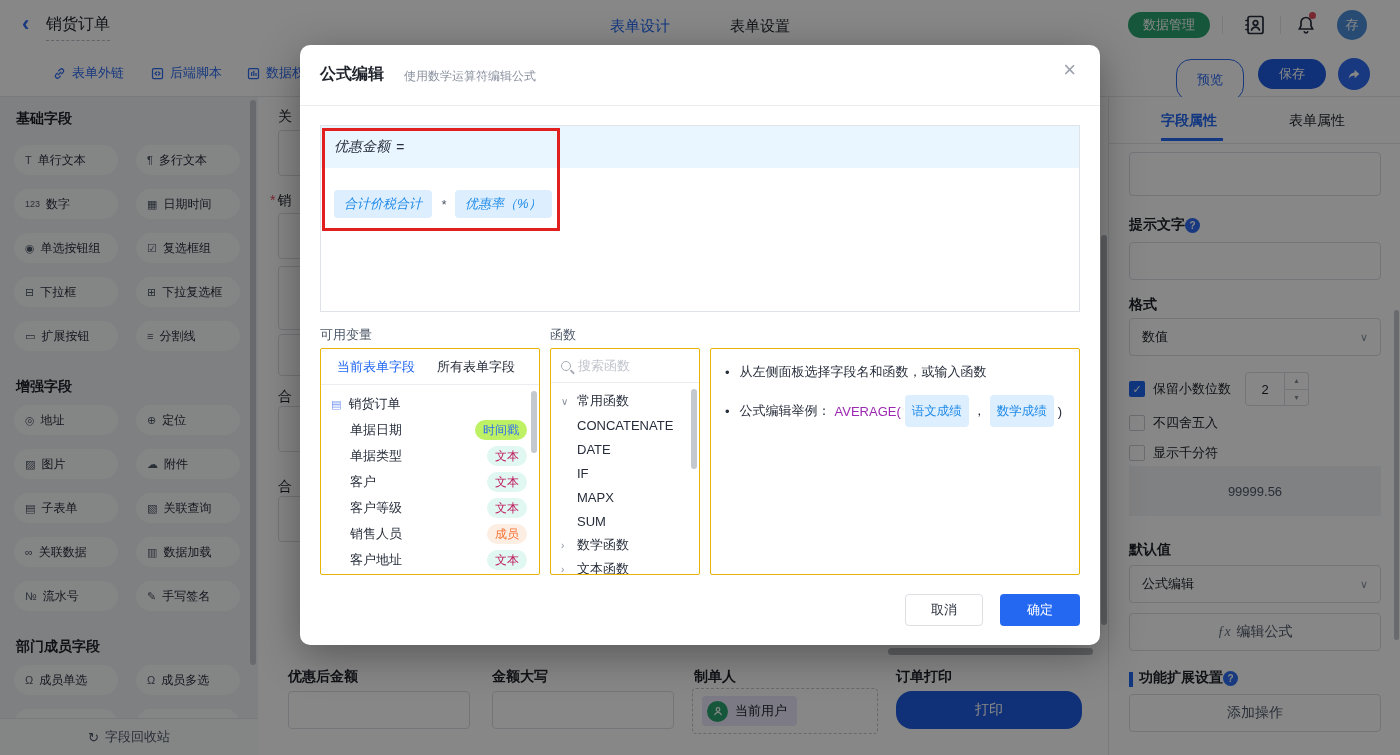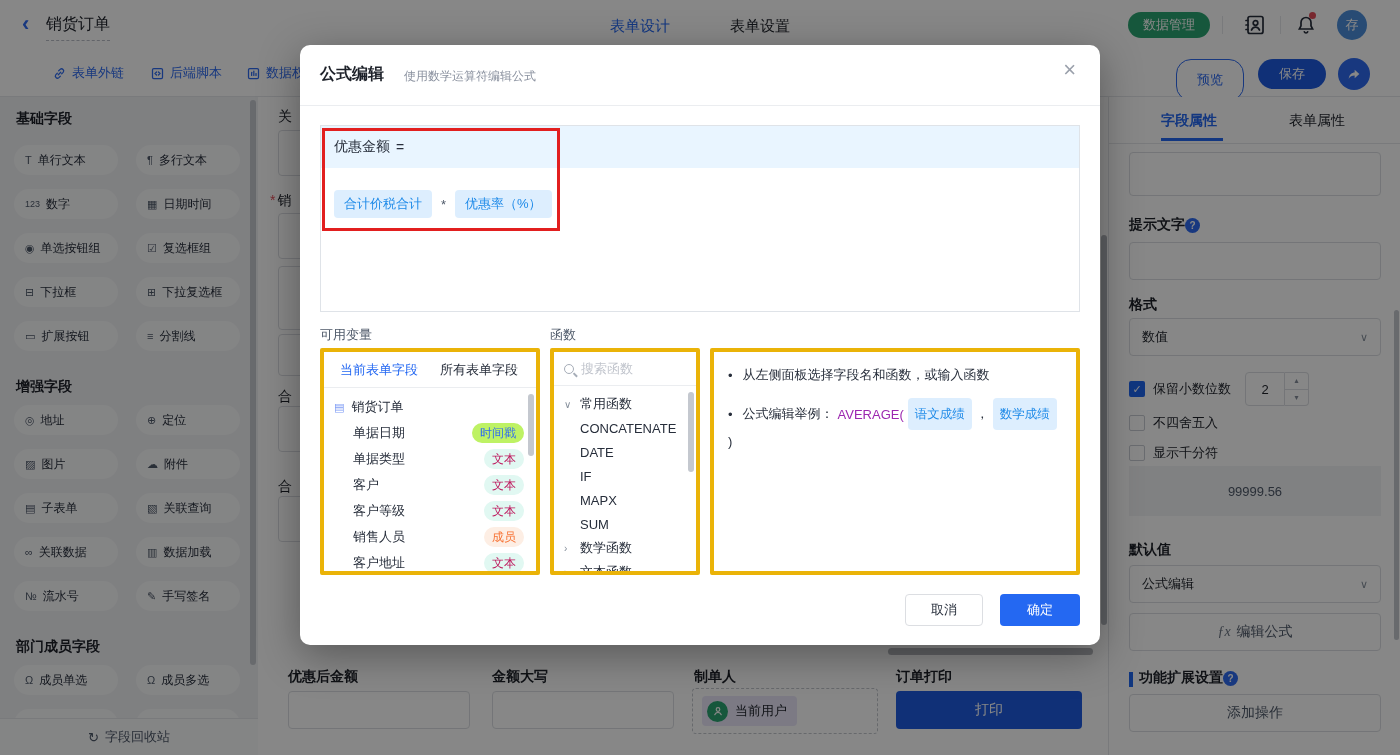--- a/index.html
+++ b/index.html
@@ -41,21 +41,21 @@
   
   .canvas { position:absolute; left:258px; top:97px; width:842px; height:658px; background:#fff; }
   .cvl { position:absolute; font-size:14px; color:#1d2129; white-space:nowrap; }
   .cvl .req { color:#e34d59; margin-right:2px; }
   .cvb { position:absolute; left:20px; width:250px; background:#fff; border:1px solid #dcdee2; border-radius:4px; }
   .cv-flabel { position:absolute; top:571px; font-size:14px; color:#1d2129; font-weight:bold; }
   .cv-input { position:absolute; top:594px; height:38px; background:#fff; border:1px solid #dcdee2; border-radius:4px; }
   .cv-dash { position:absolute; left:434px; top:591px; width:186px; height:46px; border:1px dashed #c2c6cd; border-radius:4px; }
   .user-chip { position:absolute; left:444px; top:599px; height:30px; background:#eae7fa; border-radius:4px; display:flex; align-items:center; gap:7px; padding:0 10px 0 5px; font-size:13px; color:#1d2129; cursor:pointer; }
   .user-chip .uc-av { width:21px; height:21px; border-radius:50%; background:#2ba471; display:flex; align-items:center; justify-content:center; }
-  .btn-print { position:absolute; left:638px; top:594px; width:186px; height:38px; background:#1f5ce0; border-radius:4px; color:#fff; font-size:14px; display:flex; align-items:center; justify-content:center; cursor:pointer; }
+  .btn-print { position:absolute; left:638px; top:594px; width:186px; height:38px; background:#1f5ce0; border-radius:16px; color:#fff; font-size:14px; display:flex; align-items:center; justify-content:center; cursor:pointer; }
   .hthumb { position:absolute; left:630px; top:551px; width:205px; height:7px; border-radius:4px; background:#b5b8bd; cursor:pointer; }
   .cv-scroll { position:absolute; left:1101px; top:235px; width:6px; height:390px; border-radius:3px; background:#b2b5bb; cursor:pointer; }
 
   
   .props { position:absolute; left:1108px; top:97px; width:292px; height:658px; background:#fff; border-left:1px solid #e5e6eb; }
   .pr-tab { position:absolute; top:15px; font-size:14px; cursor:pointer; }
   .pr-tab.active { color:#2468f2; font-weight:bold; }
   .pr-underline { position:absolute; left:52px; top:41px; width:62px; height:3px; background:#2468f2; }
   .pr-divider { position:absolute; left:0; top:46px; width:292px; height:1px; background:#e5e6eb; }
   .pr-box { position:absolute; left:20px; width:252px; background:#fff; border:1px solid #dcdee2; border-radius:4px; }
@@ -79,29 +79,29 @@
 
   
   #dim { position:absolute; inset:0; background:rgba(0,0,0,0.47); z-index:5; }
 
   
   .modal { position:absolute; left:300px; top:45px; width:800px; height:600px; background:#fff; border-radius:10px; box-shadow:0 10px 40px rgba(0,0,0,0.35); z-index:10; }
   .md-title { position:absolute; left:20px; top:19px; font-size:16px; font-weight:bold; color:#1d2129; }
   .md-sub { position:absolute; left:104px; top:23px; font-size:12px; color:#8a919f; }
   .md-close { position:absolute; right:24px; top:14px; font-size:22px; color:#9aa0ab; cursor:pointer; line-height:1; }
   .md-divider { position:absolute; left:0; top:60px; width:800px; height:1px; background:#ebedf0; }
-  .fbox { position:absolute; left:20px; top:80px; width:760px; height:187px; border:1px solid #dfe3e8; }
+  .fbox { position:absolute; left:20px; top:80px; width:760px; height:187px; border:1px solid #dfe3e8;font-style:italic; }
   .fbox-head { height:42px; background:#e9f5ff; display:flex; align-items:center; padding-left:13px; font-size:14px; color:#272e3b; gap:6px; }
   .fbox-body { padding:22px 0 0 13px; display:flex; align-items:center; gap:9px; }
   .chip { height:28px; background:#ddeefe; border-radius:4px; color:#1e8ae8; font-size:13px; display:flex; align-items:center; padding:0 10px; cursor:pointer; }
   .chip.sm { height:21px; font-size:12.5px; padding:16px 7px; }
   .fop { color:#4e5969; font-size:13px; }
   .annotation { position:absolute; left:22px; top:83px; width:238px; height:103px; border:3px solid #e21f1f; z-index:12; pointer-events:none; }
   .md-seclabel { position:absolute; top:281px; font-size:13px; color:#4e5969; }
-  .panel { position:absolute; top:303px; height:227px; border:4px solid #eab308; border-radius:2px; background:#fff; overflow:hidden; }
+  .panel { position:absolute; top:303px; height:227px; border:1px solid #eab308; border-radius:2px; background:#fff; overflow:hidden; }
   .vp { left:20px; width:220px; }
   .fp { left:250px; width:150px; }
   .hp { left:410px; width:370px; }
   .vp-tabs { height:36px; border-bottom:1px solid #ebedf0; display:flex; align-items:center; gap:22px; padding-left:16px; font-size:13px; }
   .vp-tab.active { color:#2468f2; cursor:pointer; }
   .vp-tab.idle { color:#272e3b; cursor:pointer; }
   .vrow { height:26px; display:flex; align-items:center; font-size:13px; color:#272e3b; cursor:pointer; }
   .vrow .doc { color:#7f9cf5; font-size:11px; margin:0 7px 0 10px; }
   .vrow .vname { margin-left:29px; }
   .vrow .badge { margin-left:auto; margin-right:12px; height:20px; border-radius:10px; padding:0 8px; font-size:12px; display:flex; align-items:center; }

